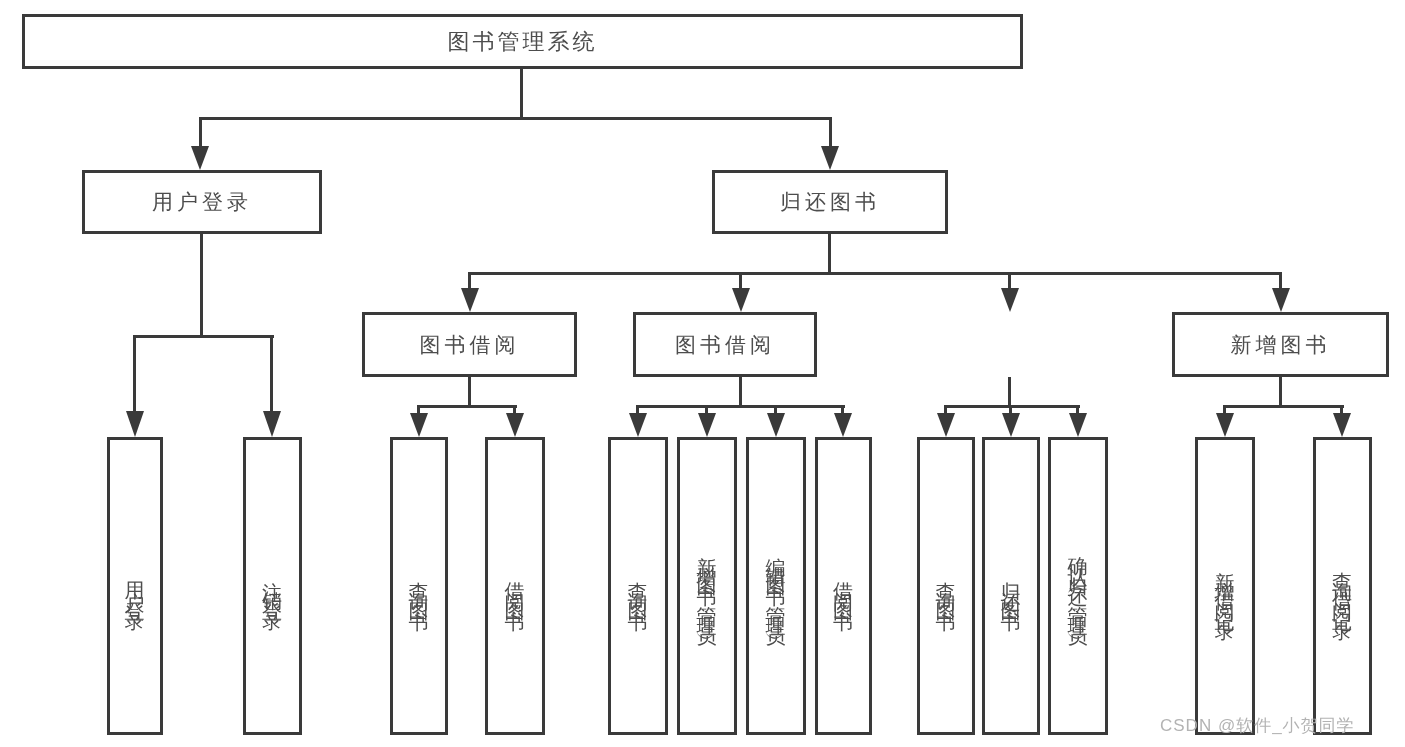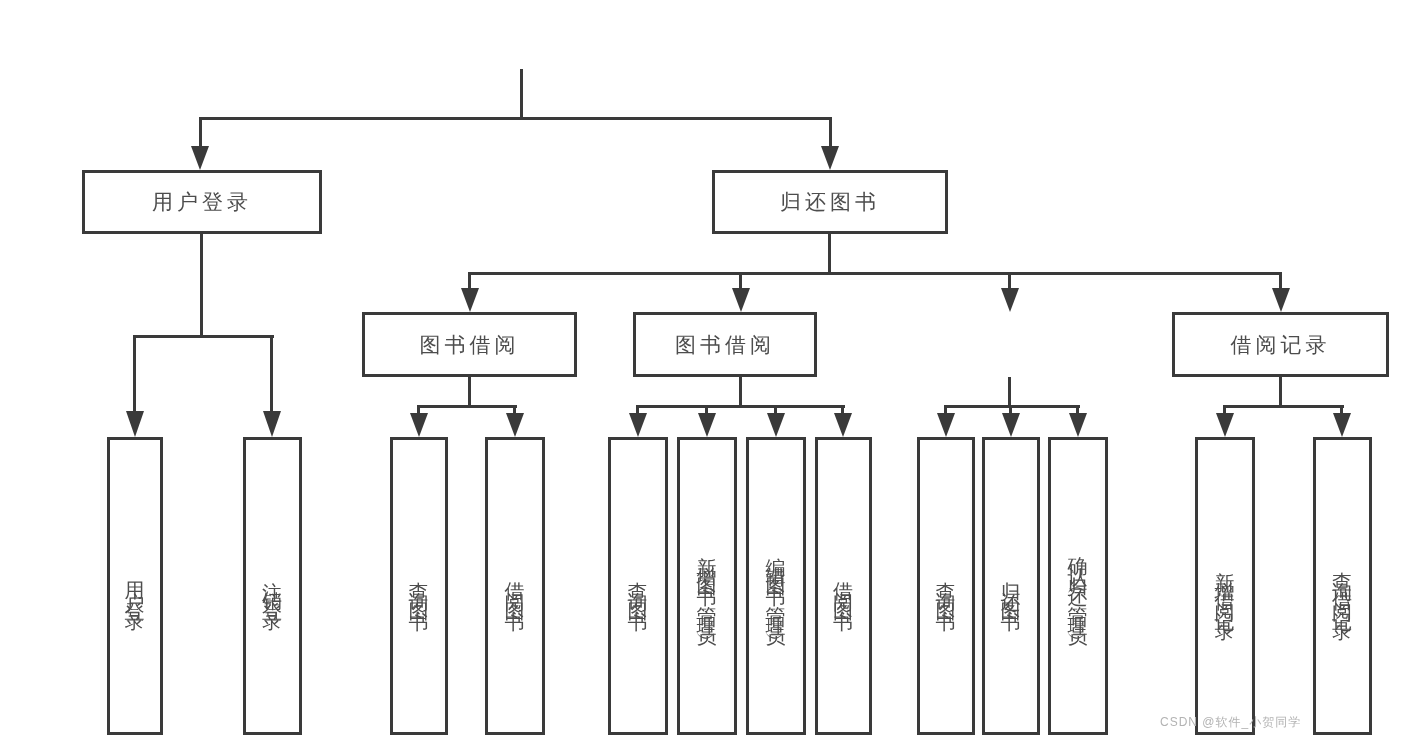--- a/index.html
+++ b/index.html
@@ -21,44 +21,47 @@
   }
   .line{position:absolute;background:var(--line);}
   .arrow{
     position:absolute;width:0;height:0;
     border-left:9px solid transparent;border-right:9px solid transparent;
     border-top:24px solid var(--line);
   }
   .arrow.tall{border-top-width:26px;}
   #watermark{
     position:absolute;left:1160px;top:714px;z-index:10;
-    font-size:12px;color:var(--wm);letter-spacing:1px;white-space:nowrap;
+    font-size:17px;color:var(--wm);letter-spacing:1px;white-space:nowrap;
   }
 </style>
 </head>
 <body>
 
 <div id="stage" style="--line: #3a3a3a; --text: #4d4d4d; --wm: #b3b3b3;">
 
+  <div class="box h title" style="left:22px;top:14px;width:1001px;height:55px">
+    <span>图书管理系统</span>
+  </div>
 
   <div class="box h" style="left:82px;top:170px;width:240px;height:64px">
     <span>用户登录</span>
   </div>
   <div class="box h" style="left:712px;top:170px;width:236px;height:64px">
     <span>归还图书</span>
   </div>
 
   <div class="box h" style="left:362px;top:312px;width:215px;height:65px">
     <span>图书借阅</span>
   </div>
   <div class="box h" style="left:633px;top:312px;width:184px;height:65px">
     <span>图书借阅</span>
   </div>
   <div class="box h" style="left:1172px;top:312px;width:217px;height:65px">
-    <span>借阅记录</span>
+    <span>新增图书</span>
   </div>
 
   <div class="box v" style="left:107px;top:437px;width:56px;height:298px">
     <span>用户登录</span>
   </div>
   <div class="box v" style="left:243px;top:437px;width:59px;height:298px">
     <span>注销登录</span>
   </div>
 
   <div class="box v" style="left:390px;top:437px;width:58px;height:298px">

